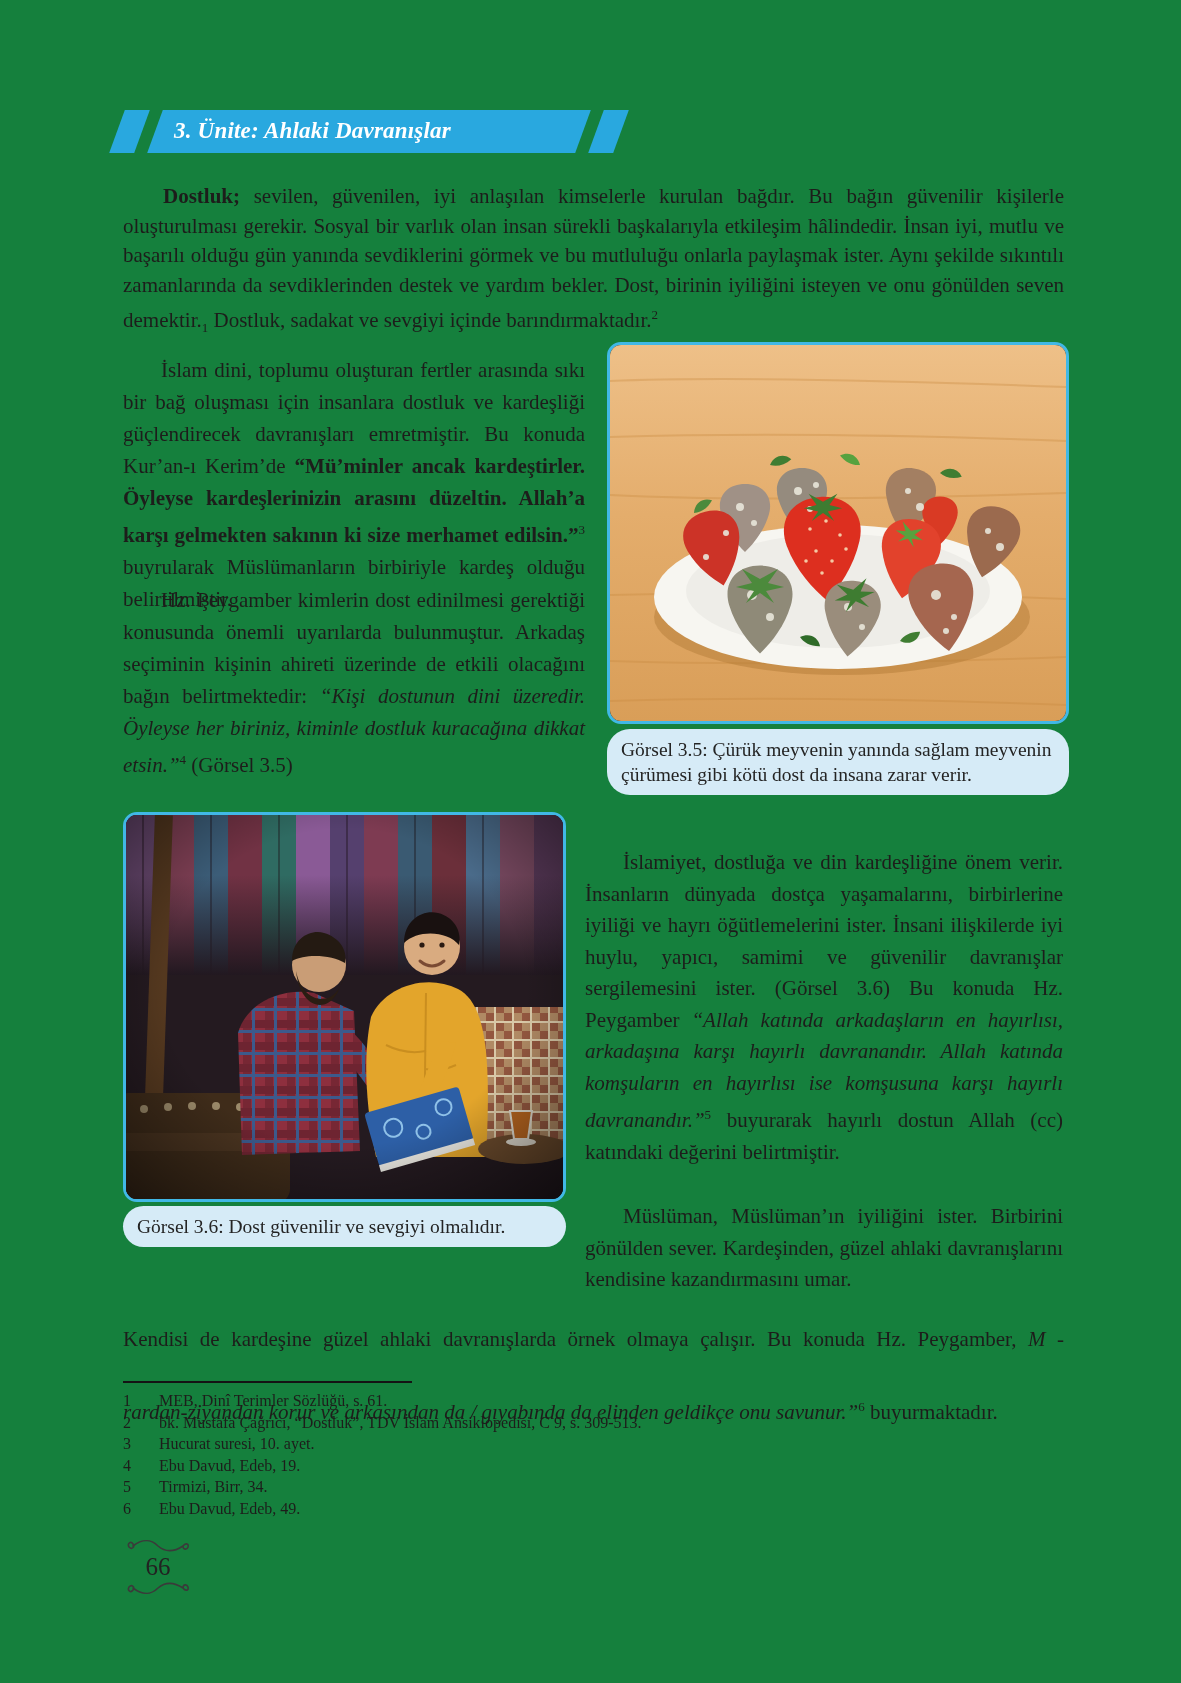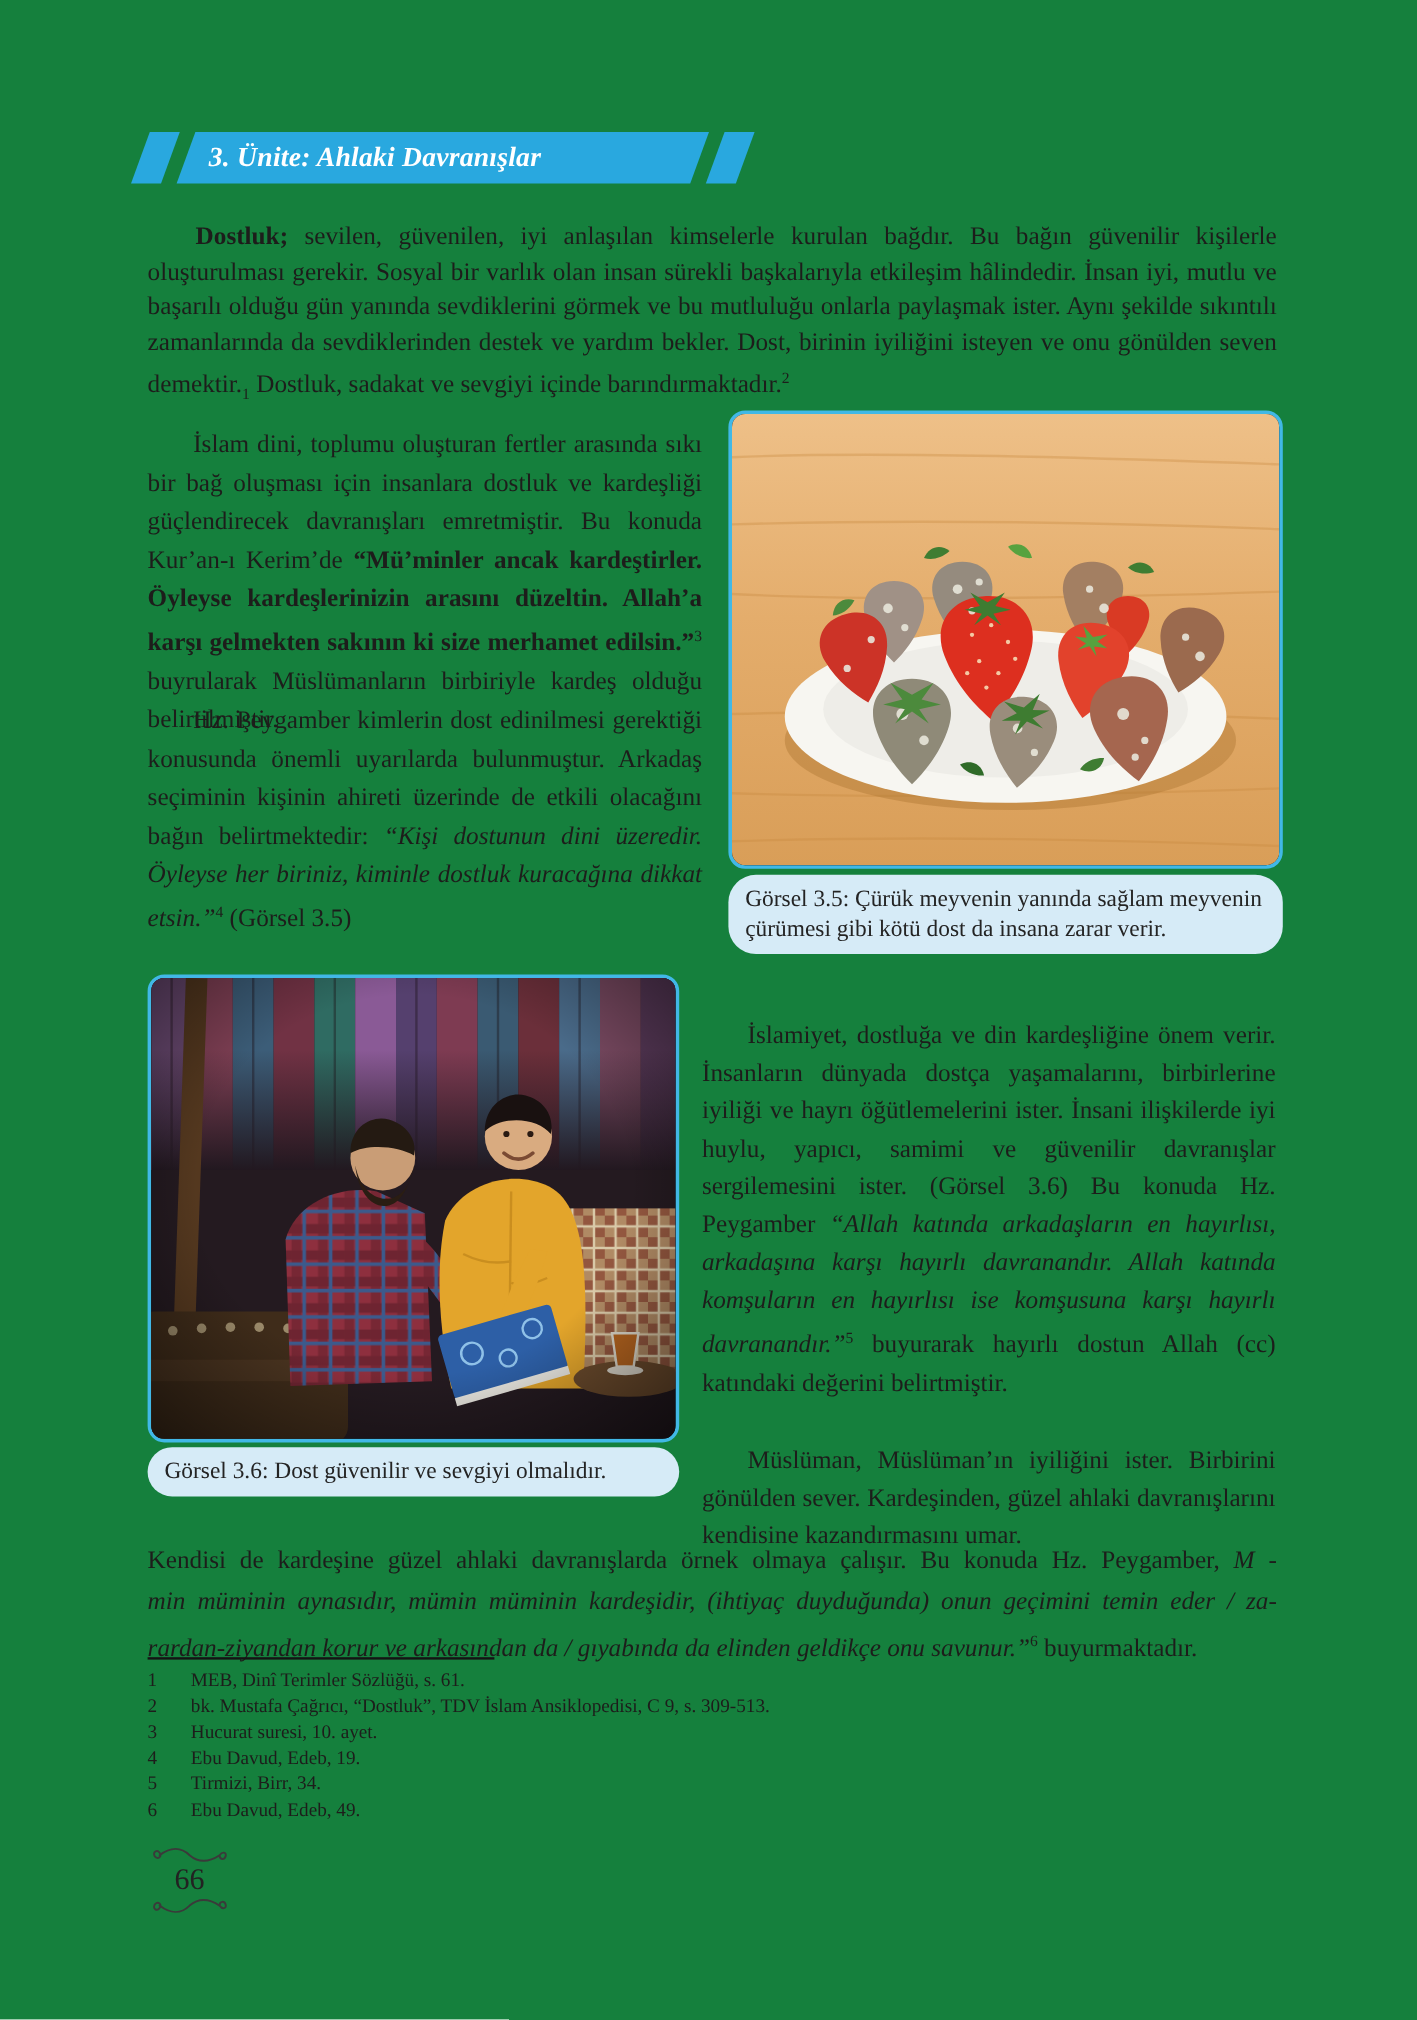--- a/index.html
+++ b/index.html
@@ -29,21 +29,21 @@
   .fig36{left:123px;top:812px;width:437px;height:384px;}
   .fig svg{display:block;width:100%;height:100%;}
 
   .caption{position:absolute;background:#d6ebf7;color:#242424;font-size:19.5px;
            line-height:25px;padding:8px 14px;box-sizing:border-box;border-radius:23px;}
   .cap35{left:607px;top:729px;width:462px;}
   .cap36{left:123px;top:1206px;width:443px;}
 
   
   .closing-line{position:absolute;left:123px;width:941px;font-size:21px;line-height:34px;
-                text-align:justify;}
+                text-align:justify;margin-top:39px;}
   .jlast{text-align-last:justify;}
   .cl1{top:1283px;} .cl2{top:1317px;} .cl3{top:1351px;}
 
   
   .fnrule{position:absolute;left:123px;top:1381px;width:289px;height:2px;background:#141414;}
   .footnotes{position:absolute;left:123px;top:1390px;width:920px;font-size:16px;line-height:21.5px;color:#1d1d1b;}
   .fnrow{display:flex;}
   .fnnum{width:36px;flex:none;}
 
   
@@ -272,21 +272,20 @@
       <rect width="437" height="384" fill="url(#vig)"></rect>
     </svg>
   </div>
   <div class="caption cap36">Görsel 3.6: Dost güvenilir ve sevgiyi olmalıdır.</div>
 
   <p class="para colB pB1"><span>İslamiyet, dostluğa ve din kardeşliğine önem verir. İnsanların dünyada dostça yaşamalarını, birbirlerine iyiliği ve hayrı öğütlemelerini ister. İnsani ilişkilerde iyi huylu, yapıcı, samimi ve güvenilir davranışlar sergilemesini ister. (Görsel 3.6) Bu konuda Hz. Peygamber </span><i>“Allah katında arkadaşların en hayırlısı, arkadaşına karşı hayırlı davranandır. Allah katında komşuların en hayırlısı ise komşusuna karşı hayırlı davranandır.”</i><sup class="fn">5</sup><span> buyurarak hayırlı dostun Allah (cc) katındaki değerini belirtmiştir.</span></p>
 
   <p class="para colB pB2"><span>Müslüman, Müslüman’ın iyiliğini ister. Birbirini gönülden sever. Kardeşinden, güzel ahlaki davranışlarını kendisine kazandırmasını umar.</span></p>
 
   <div class="closing-line jlast cl1"><span>Kendisi de kardeşine güzel ahlaki davranışlarda örnek olmaya çalışır. Bu konuda Hz. Peygamber, </span><i>M -</i></div>
-  <div class="closing-line jlast cl2"><i>min müminin aynasıdır, mümin müminin kardeşidir, (ihtiyaç duyduğunda) onun geçimini temin eder / za-</i></div>
   <div class="closing-line cl3"><i>rardan-ziyandan korur ve arkasından da / gıyabında da elinden geldikçe onu savunur.”</i><sup class="fn">6</sup><span> buyurmaktadır.</span></div>
 
   <div class="fnrule"></div>
   <div class="footnotes">
     <div class="fnrow">
         <span class="fnnum">1</span>
         <span>MEB, Dinî Terimler Sözlüğü, s. 61.</span>
       </div>
     <div class="fnrow">
         <span class="fnnum">2</span>

